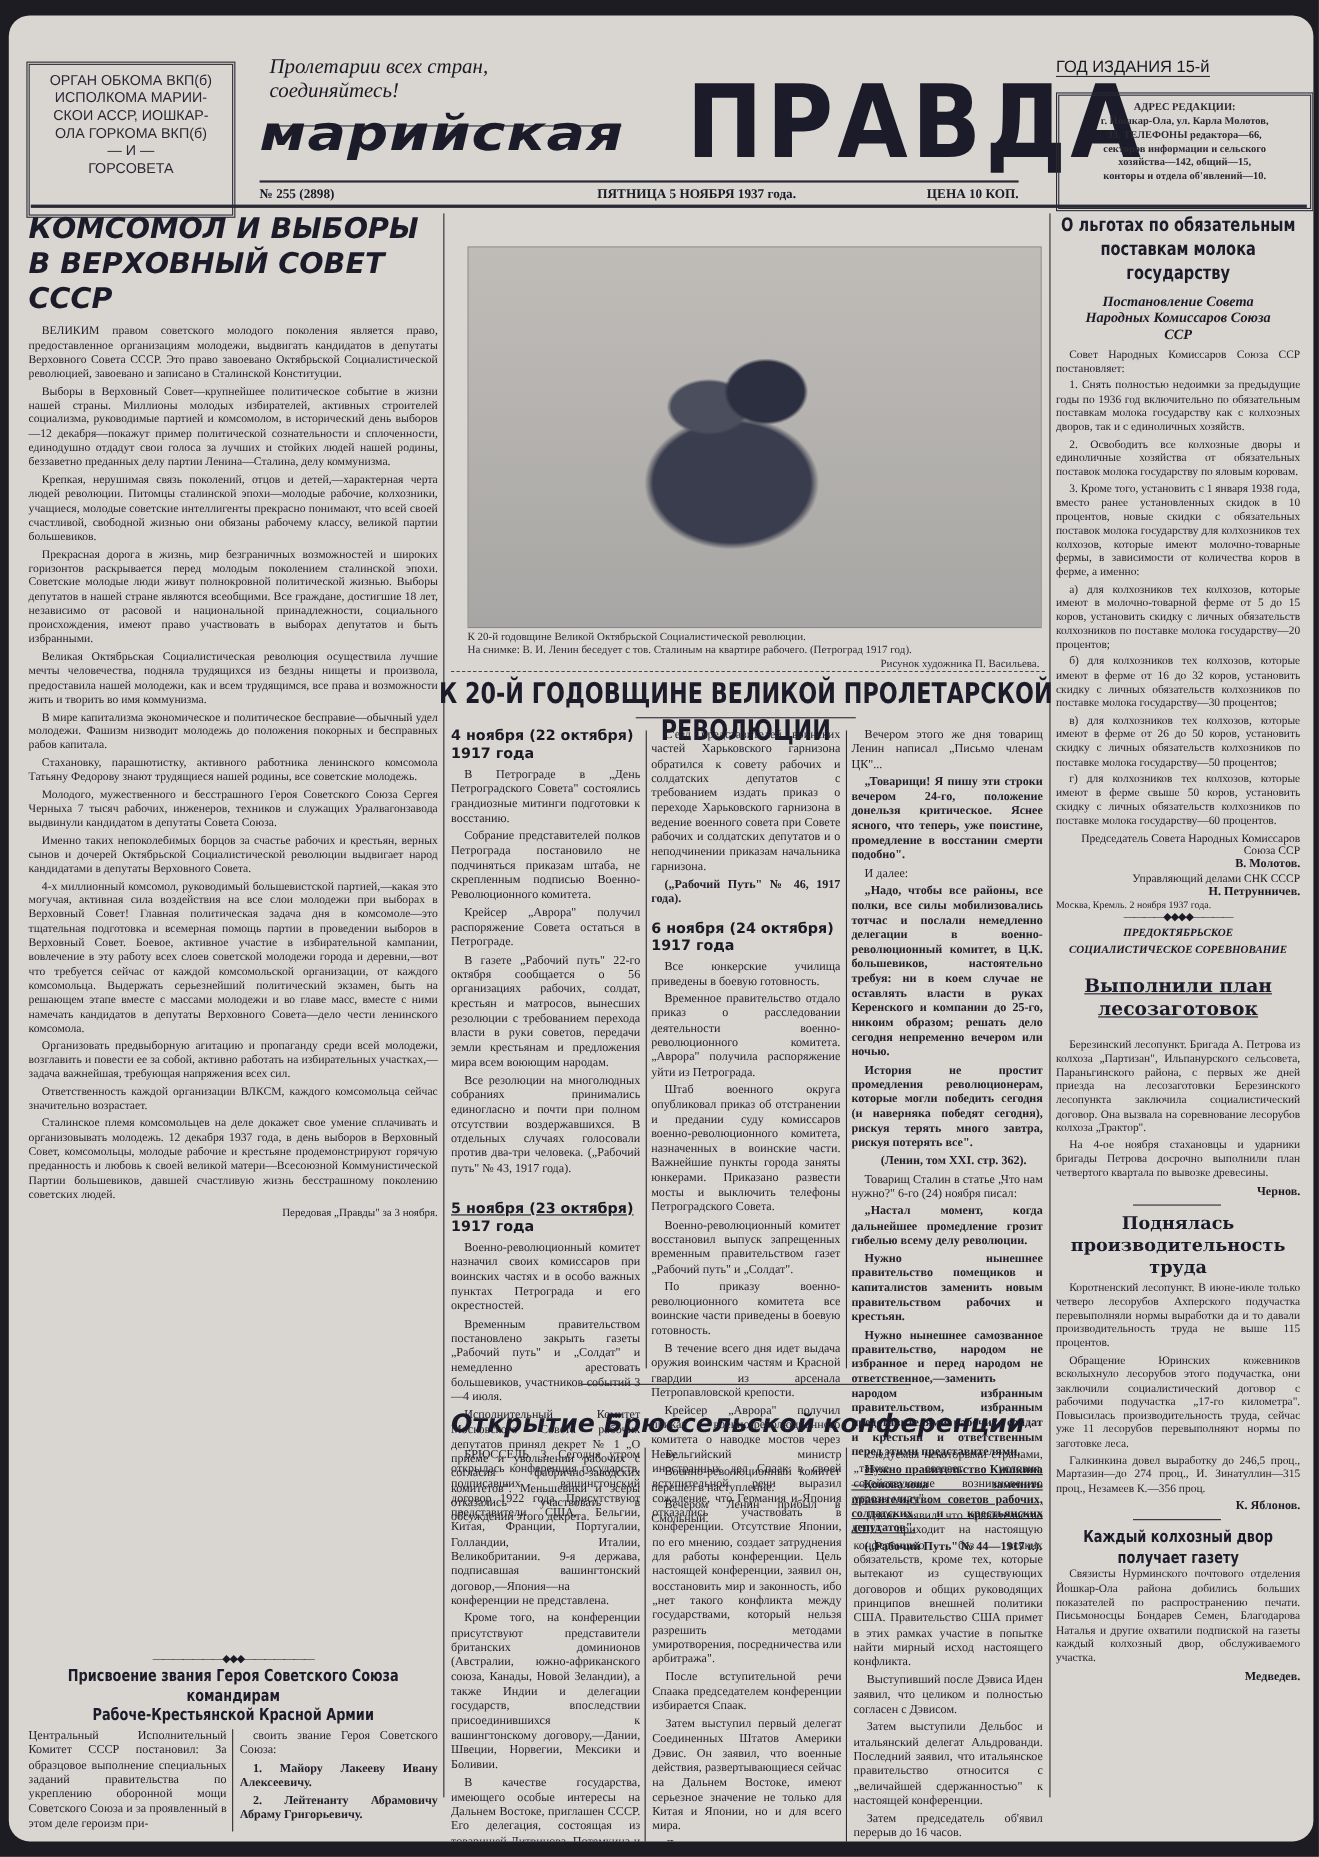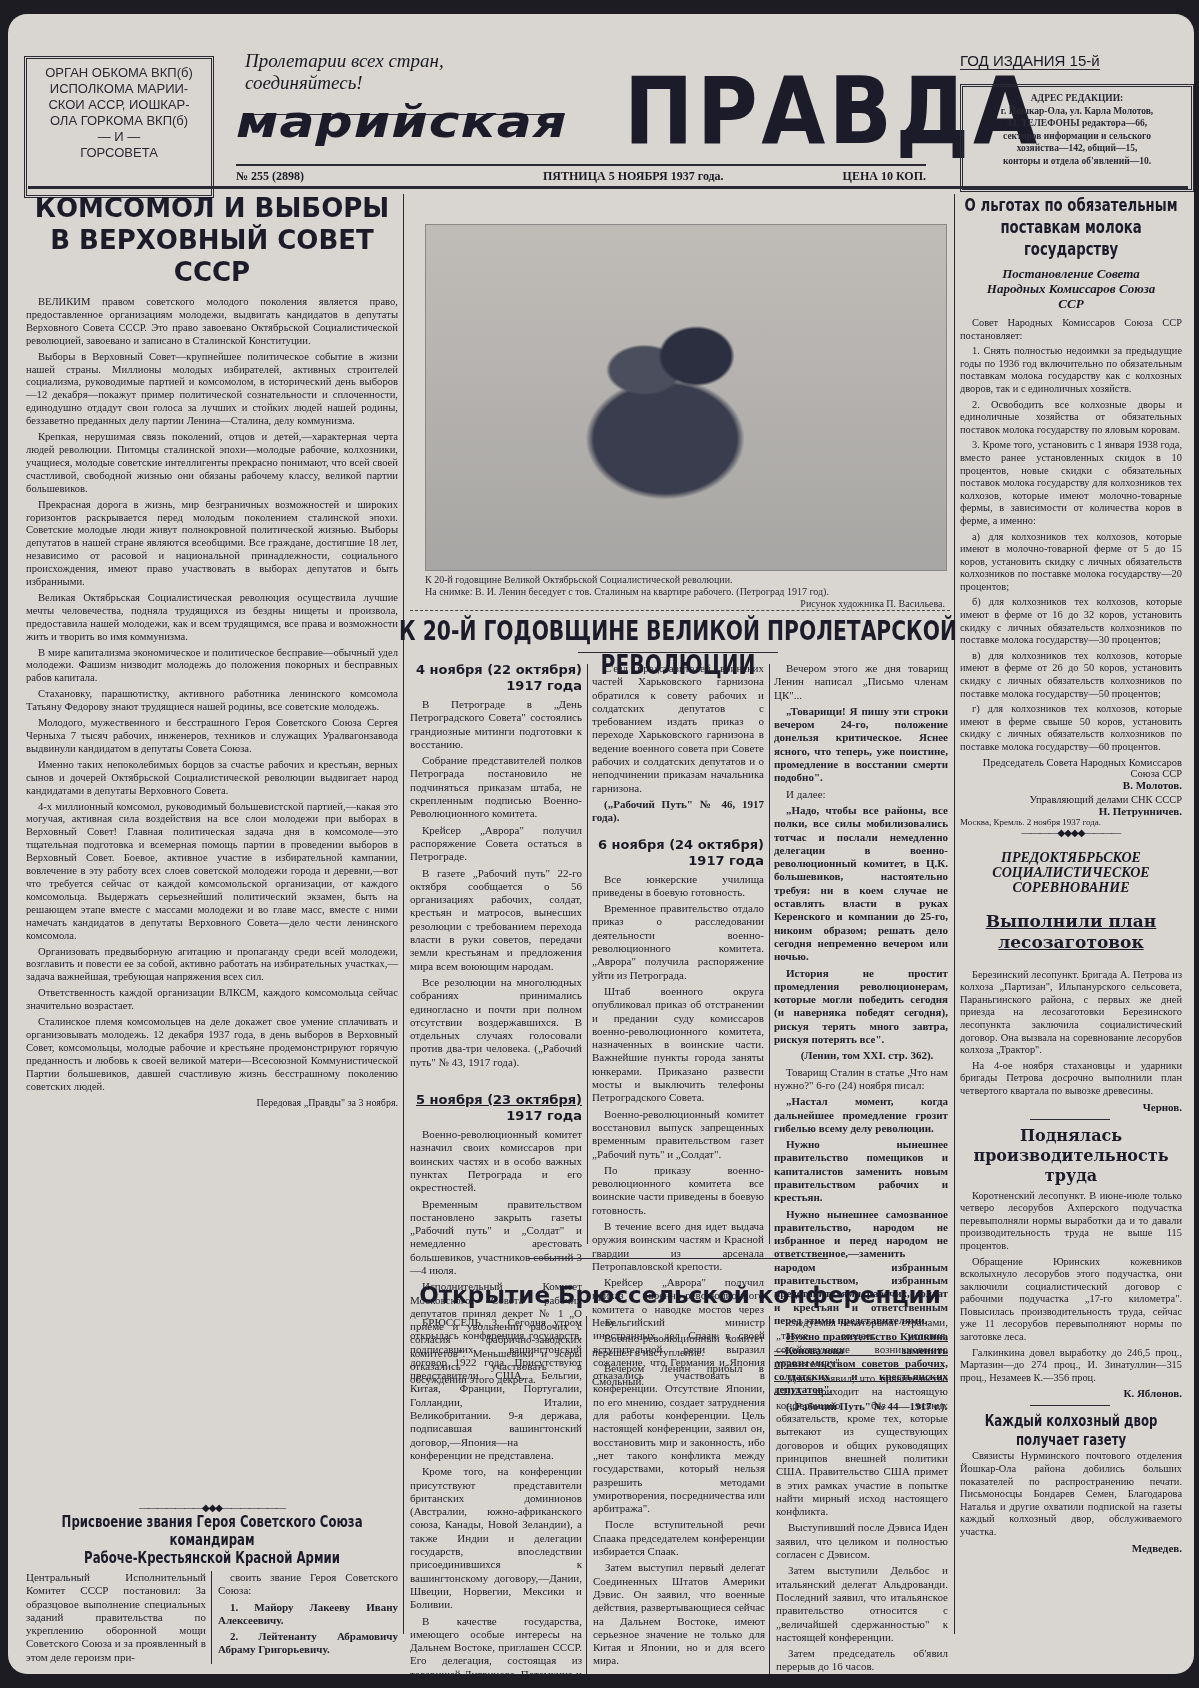--- a/index.html
+++ b/index.html
@@ -6,35 +6,35 @@
   body{width:1199px;height:1688px;background:#1c1c22;font-family:"Liberation Serif",serif;color:#1a1a24;overflow:hidden;}
   .page{position:absolute;left:8px;top:14px;width:1186px;height:1660px;background:#d9d6d2;overflow:hidden;border-radius:19px;}
   .abs{position:absolute;}
   .masthead-box{position:absolute;border:3px double #2a2a34;padding:6px 4px;text-align:center;font-family:"Liberation Sans",sans-serif;font-size:13px;line-height:16px;color:#2a2a34;}
   .slogan{position:absolute;left:237px;top:36px;font-style:italic;font-size:19px;font-family:"Liberation Serif",serif;border-bottom:1.5px solid #2a2a34;padding-bottom:20px;width:320px;}
   .title-script{position:absolute;left:228px;top:78px;font-family:"DejaVu Sans",sans-serif;font-weight:bold;font-style:italic;font-size:52px;letter-spacing:1px;color:#1b1b29;transform:scaleY(0.85);}
   .title-main{position:absolute;left:616px;top:44px;font-family:"DejaVu Sans",sans-serif;font-weight:900;font-size:92px;letter-spacing:4px;color:#1b1b29;transform:scaleX(0.9);transform-origin:left;}
   .issue-line{position:absolute;left:228px;top:150px;width:690px;border-top:2px solid #2a2a34;font-size:12px;font-weight:bold;padding-top:3px;display:flex;justify-content:space-between;}
   .year{position:absolute;left:952px;top:38px;font-family:"Liberation Sans",sans-serif;font-size:15px;border-bottom:1.5px solid #2a2a34;}
   .topbar{position:absolute;left:20px;top:172px;width:1160px;border-top:3px solid #2a2a34;}
-  .hl-big{font-family:"DejaVu Sans",sans-serif;font-weight:bold;text-align:center;color:#1b1b29;}
+  .hl-big{font-family:"DejaVu Sans",sans-serif;font-weight:bold;font-style:italic;text-align:left;color:#1b1b29;}
   .hl-cond{font-family:"DejaVu Sans",sans-serif;font-weight:900;text-align:center;color:#1b1b29;transform:scaleX(0.78);}
   .hl-serif{font-family:"DejaVu Serif",serif;font-weight:bold;text-align:center;color:#1b1b29;}
   .sub-ital{font-family:"Liberation Serif",serif;font-style:italic;font-weight:bold;text-align:center;}
   .body{font-size:11px;line-height:13.3px;text-align:justify;color:#22222c;font-family:"Liberation Serif",serif;}
   .body p{margin:0 0 3px 0;text-indent:12px;}
   .rule-v{position:absolute;border-left:1px solid #2a2a34;}
   .rule-h{position:absolute;border-top:1px solid #2a2a34;}
   .photo{position:absolute;left:417px;top:210px;width:520px;height:345px;background:
     radial-gradient(ellipse at 52% 38%, #2c2f40 0 9%, transparent 10%),
     radial-gradient(ellipse at 42% 42%, #4b4e5c 0 8%, transparent 9%),
     radial-gradient(ellipse at 46% 62%, #3a3d4d 0 18%, transparent 20%),
     linear-gradient(180deg,#bfbcb8,#a8a6a4);border:1px solid #888;}
   .caption{font-size:10px;line-height:12px;color:#2a2a34;}
-  .date-head{font-family:"DejaVu Sans",sans-serif;font-weight:bold;font-size:13px;text-align:right;line-height:16px;}
+  .date-head{font-family:"DejaVu Sans",sans-serif;font-weight:bold;font-size:13px;text-align:left;line-height:16px;}
   .sig{text-align:right;font-weight:bold;font-size:11px;}
   .dot-rule{text-align:center;font-size:10px;letter-spacing:-1px;}
 </style>
 </head>
 <body>
 
 <div class="page">
 
   <div class="masthead-box" style="left:16px;top:42px;width:176px;height:124px;">
     <div>ОРГАН ОБКОМА ВКП(б)</div>
@@ -217,21 +217,21 @@
       <div>Председатель Совета Народных Комиссаров Союза ССР</div>
       <div class="sig">В. Молотов.</div>
     </div>
     <div style="font-size:10.5px;text-align:right;margin-top:3px;">
       <div>Управляющий делами СНК СССР</div>
       <div class="sig">Н. Петрунничев.</div>
     </div>
     <div style="font-size:9px;">Москва, Кремль. 2 ноября 1937 года.</div>
     <div class="dot-rule">————◆◆◆◆————</div>
 
-    <div class="sub-ital" style="font-size:14px;line-height:15px;margin:12px 10px;">ПРЕДОКТЯБРЬСКОЕ СОЦИАЛИСТИЧЕСКОЕ СОРЕВНОВАНИЕ</div>
+    <div class="sub-ital" style="font-size:10px;line-height:15px;margin:2px 10px;">ПРЕДОКТЯБРЬСКОЕ СОЦИАЛИСТИЧЕСКОЕ СОРЕВНОВАНИЕ</div>
     <div class="hl-serif" style="font-size:17px;line-height:21px;margin:16px 0;text-decoration:underline;">Выполнили план лесозаготовок</div>
     <div class="body" style="font-size:10.4px;line-height:12.6px;">
       <p>Березинский лесопункт. Бригада А. Петрова из колхоза „Партизан", Ильпанурского сельсовета, Параньгинского района, с первых же дней приезда на лесозаготовки Березинского лесопункта заключила социалистический договор. Она вызвала на соревнование лесорубов колхоза „Трактор".</p>
       <p>На 4-ое ноября стахановцы и ударники бригады Петрова досрочно выполнили план четвертого квартала по вывозке древесины.</p>
     </div>
     <div class="sig">Чернов.</div>
 
     <div class="rule-h" style="position:relative;left:70px;width:80px;margin:6px 0;"></div>
     <div class="hl-serif" style="font-size:16px;line-height:20px;margin:4px 0;">Поднялась производительность труда</div>
     <div class="body" style="font-size:10.4px;line-height:12.6px;">

